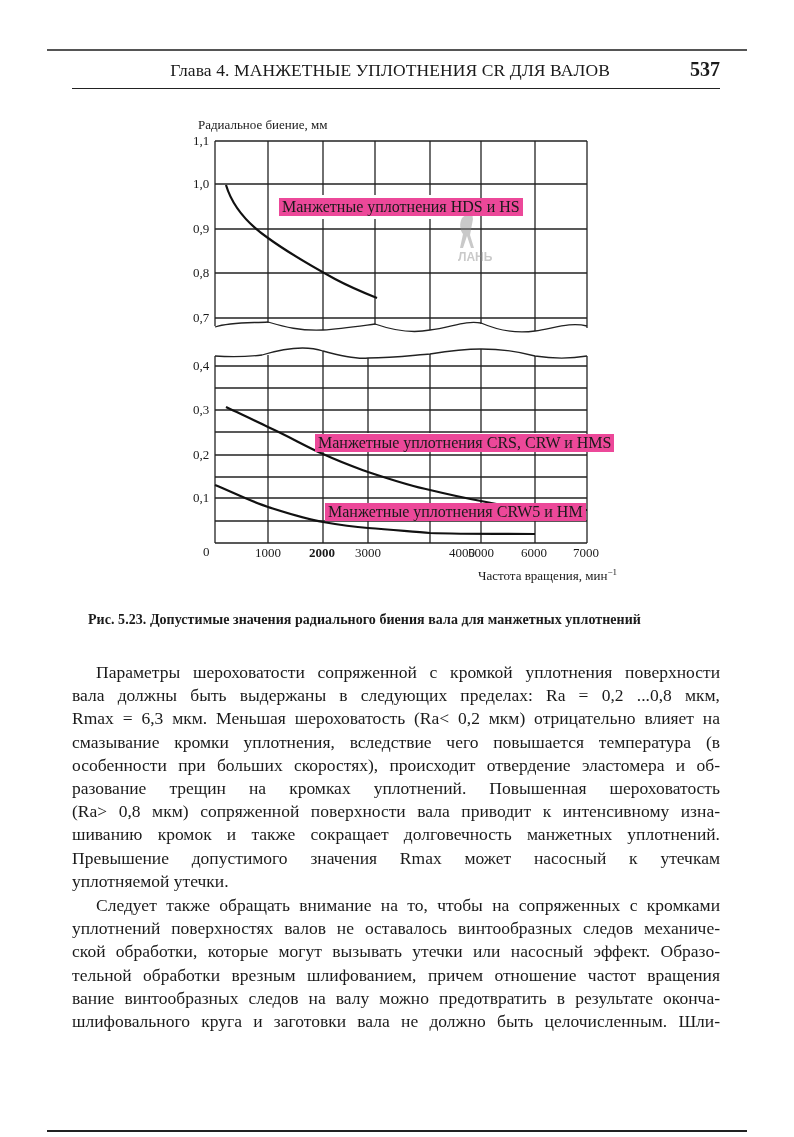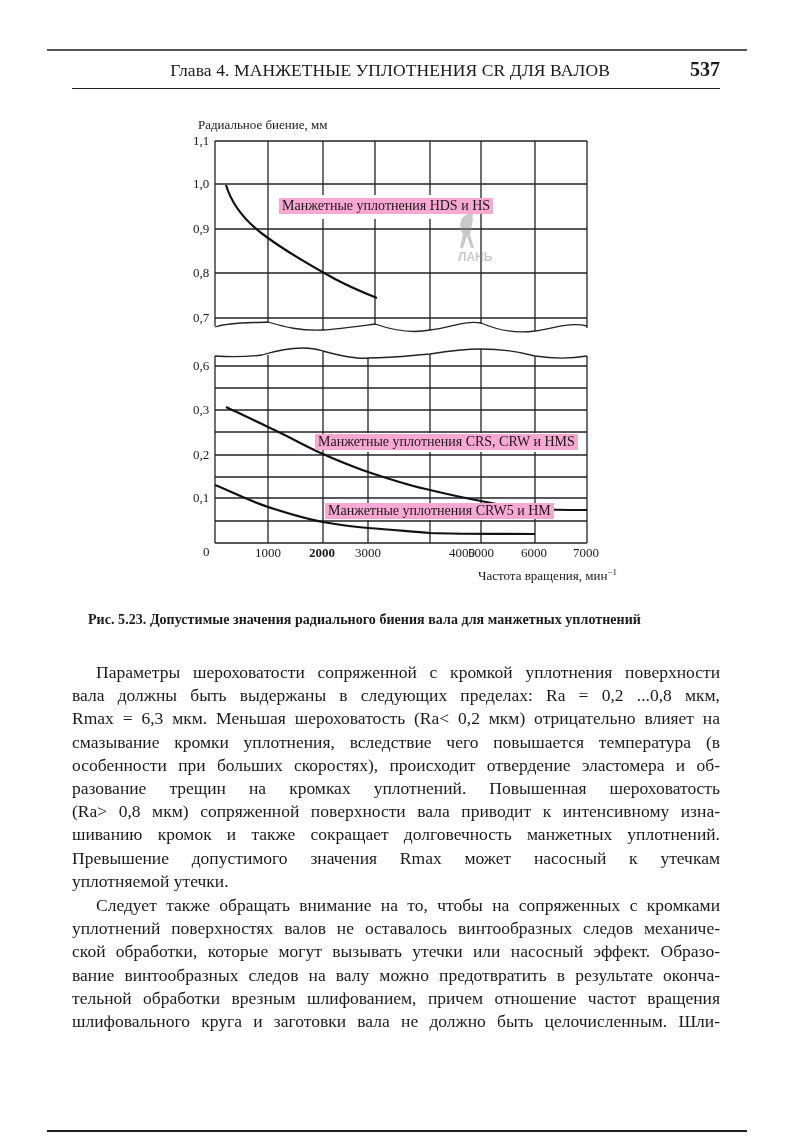--- a/index.html
+++ b/index.html
@@ -13,21 +13,21 @@
   .page-number { position: absolute; right: 0; top: 0; font-size: 20px; font-weight: bold; }
   .rule-header { position: absolute; left: 72px; top: 88px; width: 648px; height: 1px; background: #222; }
   .rule-bottom { position: absolute; left: 47px; top: 1130px; width: 700px; height: 2px; background: #222; }
 
   .chart { position: absolute; left: 0; top: 0; width: 794px; height: 600px; }
   .chart svg { position: absolute; left: 0; top: 0; }
   .y-title { position: absolute; left: 198px; top: 117px; font-size: 13px; }
   .x-title { position: absolute; left: 478px; top: 567px; font-size: 13px; }
   .x-title sup { font-size: 9px; }
   .tick { position: absolute; font-size: 13px; }
-  .series-label { position: absolute; font-size: 14px; background: #f9a8d4; white-space: nowrap; padding: 0 3px; }
+  .series-label { position: absolute; font-size: 16px; background: #ec4899; white-space: nowrap; padding: 0 3px; }
 
   .caption { position: absolute; left: 88px; top: 612px; font-size: 14px; font-weight: bold; white-space: nowrap; letter-spacing: 0.05px; }
 
   .body-text { position: absolute; left: 72px; top: 660px; width: 648px; font-size: 17.5px; line-height: 23.2px; }
   .body-text p { margin: 0; text-align: justify; text-align-last: left; }
   .body-text .ln { display: block; text-align: justify; text-align-last: justify; }
   .body-text .ln.last { text-align-last: left; }
 
   .watermark { position: absolute; opacity: 0.45; }
 </style>
@@ -101,21 +101,21 @@
   </svg>
 
   <div class="y-title">Радиальное биение, мм</div>
 
   <span class="tick" style="left:193px; top:133px;">1,1</span>
   <span class="tick" style="left:193px; top:176px;">1,0</span>
   <span class="tick" style="left:193px; top:221px;">0,9</span>
   <span class="tick" style="left:193px; top:265px;">0,8</span>
   <span class="tick" style="left:193px; top:310px;">0,7</span>
 
-  <span class="tick" style="left:193px; top:358px;">0,6</span>
+  <span class="tick" style="left:193px; top:358px;">0,4</span>
   <span class="tick" style="left:193px; top:402px;">0,3</span>
   <span class="tick" style="left:193px; top:447px;">0,2</span>
   <span class="tick" style="left:193px; top:490px;">0,1</span>
   <span class="tick" style="left:203px; top:544px;">0</span>
 
   <span class="tick" style="left:255px; top:545px;">1000</span>
   <span class="tick" style="left:309px; top:545px;font-weight:bold;">2000</span>
   <span class="tick" style="left:355px; top:545px;">3000</span>
   <span class="tick" style="left:417px; top:545px;margin-left:32px;">4000</span>
   <span class="tick" style="left:468px; top:545px;">5000</span>
@@ -141,19 +141,19 @@
     <span class="ln">разование трещин на кромках уплотнений. Повышенная шероховатость</span>
     <span class="ln">(Ra&gt; 0,8 мкм) сопряженной поверхности вала приводит к интенсивному изна-</span>
     <span class="ln">шиванию кромок и также сокращает долговечность манжетных уплотнений.</span>
     <span class="ln">Превышение допустимого значения Rmax может насосный к утечкам</span>
     <span class="ln last">уплотняемой утечки.</span>
   </p>
   <p style="margin-top:1px;">
     <span class="ln" style="text-indent:24px;">Следует также обращать внимание на то, чтобы на сопряженных с кромками</span>
     <span class="ln">уплотнений поверхностях валов не оставалось винтообразных следов механиче-</span>
     <span class="ln">ской обработки, которые могут вызывать утечки или насосный эффект. Образо-</span>
+    <span class="ln">тельной обработки врезным шлифованием, причем отношение частот вращения</span>
     <span class="ln">вание винтообразных следов на валу можно предотвратить в результате оконча-</span>
-    <span class="ln">тельной обработки врезным шлифованием, причем отношение частот вращения</span>
     <span class="ln">шлифовального круга и заготовки вала не должно быть целочисленным. Шли-</span>
   </p>
 </div>
 
 <div class="rule-bottom"></div>
 
 </body></html>

